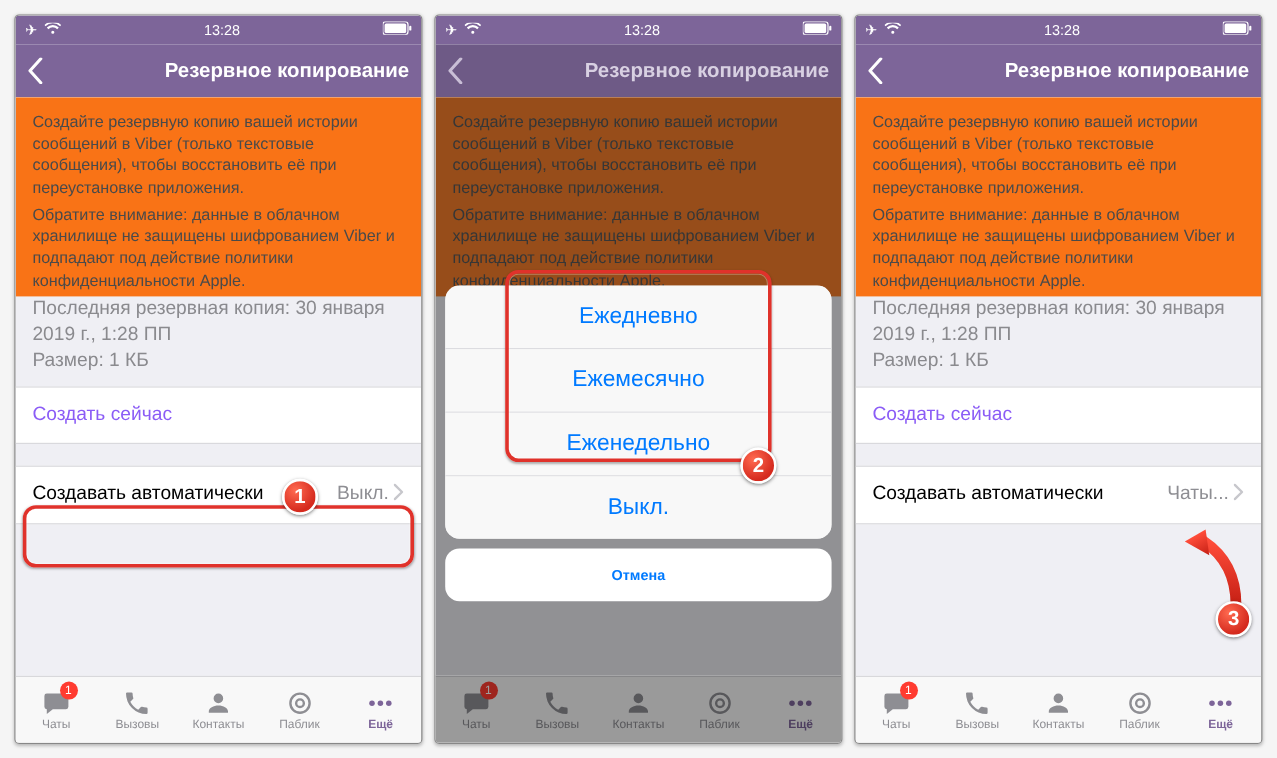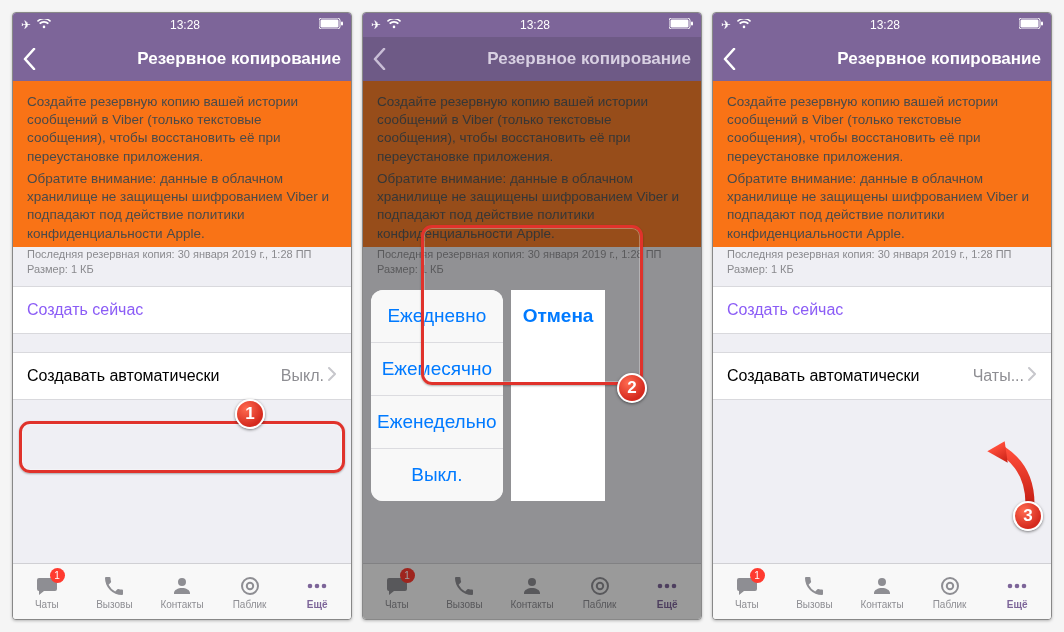--- a/index.html
+++ b/index.html
@@ -50,21 +50,21 @@
   .content { flex: 1; background: #efeff4; overflow: hidden; position: relative; }
   .descblock {
     padding: 12px 14px 4px 14px;
     font-size: 13.5px;
     color: #4a4a4a;
     line-height: 1.35;
     background: #f97316;
   }
   .meta {
     padding: 0 14px 10px 14px;
-    font-size: 11px;
+    font-size: 16px;
     color: #8a8a8e;
     line-height: 1.35;
   }
   .cell {
     background: #fff;
     border-top: 1px solid #d9d9dd;
     border-bottom: 1px solid #d9d9dd;
     padding: 14px 14px;
     font-size: 16px;
     display: flex;
@@ -100,40 +100,40 @@
     font-size: 10px; border-radius: 8px;
     min-width: 15px; height: 15px; line-height: 15px;
     text-align: center; padding: 0 3px;
   }
   
   .dim {
     position: absolute; inset:0; background: rgba(30,30,30,.45);
   }
   .sheet {
     position: absolute; left: 8px; right: 8px; bottom: 62px;
-    display: flex; flex-direction: row; gap: 8px;
+    display: flex; flex-direction: column; gap: 8px;
   }
   .sheet-group {
     background: rgba(248,248,248,.96);
     border-radius: 12px;
     overflow: hidden;
   }
   .sheet-btn {
     text-align: center;
     color: #007aff;
     font-size: 19px;
     padding: 15px 6px;
     border-bottom: 1px solid #dcdce0;
     background: rgba(248,248,248,.96);
   }
   .sheet-btn:last-child { border-bottom: none; }
   .sheet-cancel {
-    background: #fff; border-radius: 0;
+    background: #fff; border-radius: 12px;
     text-align: center; color: #007aff;
-    font-size: 19px; font-weight: 600;
+    font-size: 12px; font-weight: 600;
     padding: 15px 12px;
   }
   
   .hl {
     position: absolute;
     border: 3px solid #e0322b;
     border-radius: 11px;
     pointer-events: none;
     box-shadow: 0 1px 2px rgba(0,0,0,.3), inset 0 0 0 1px rgba(255,255,255,.3);
   }

